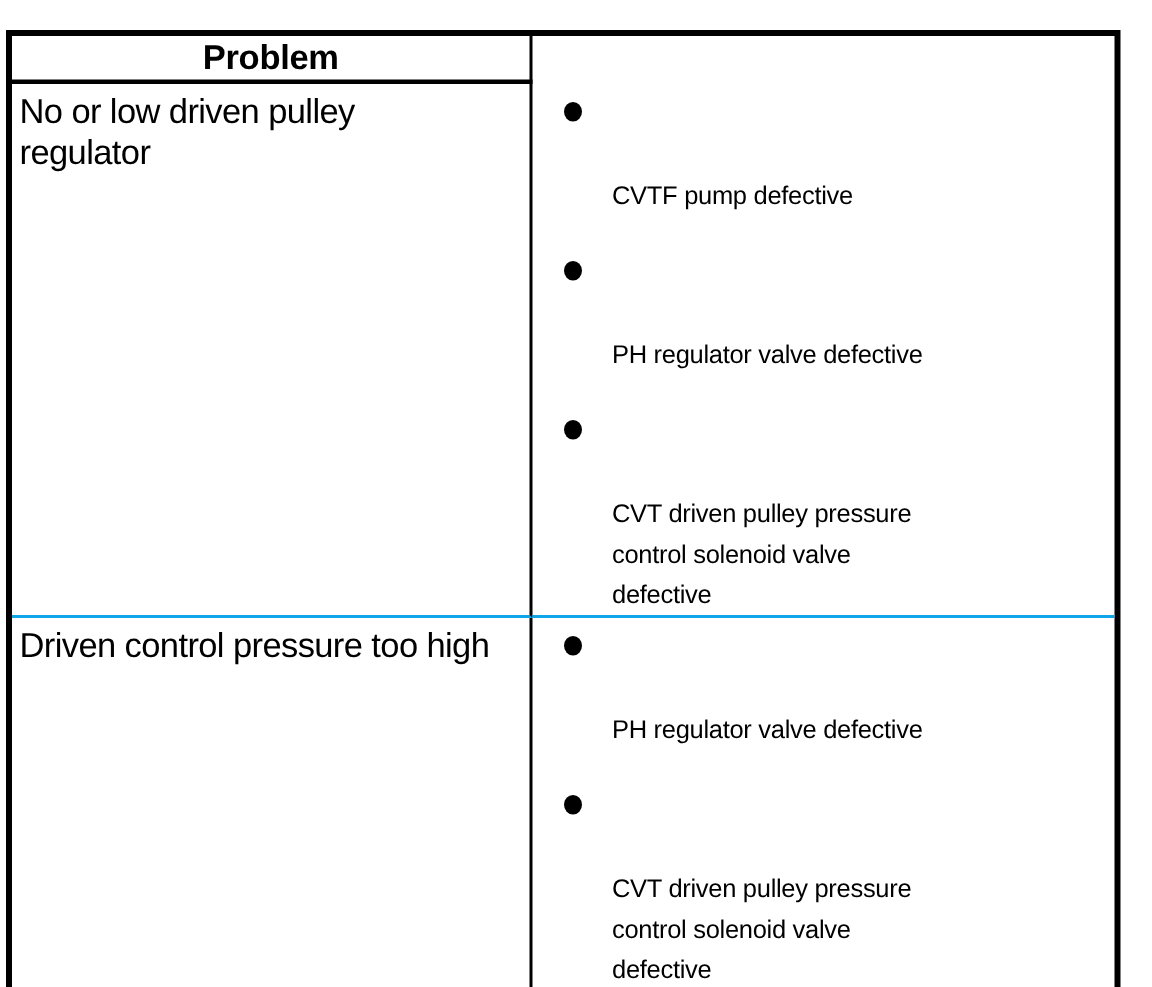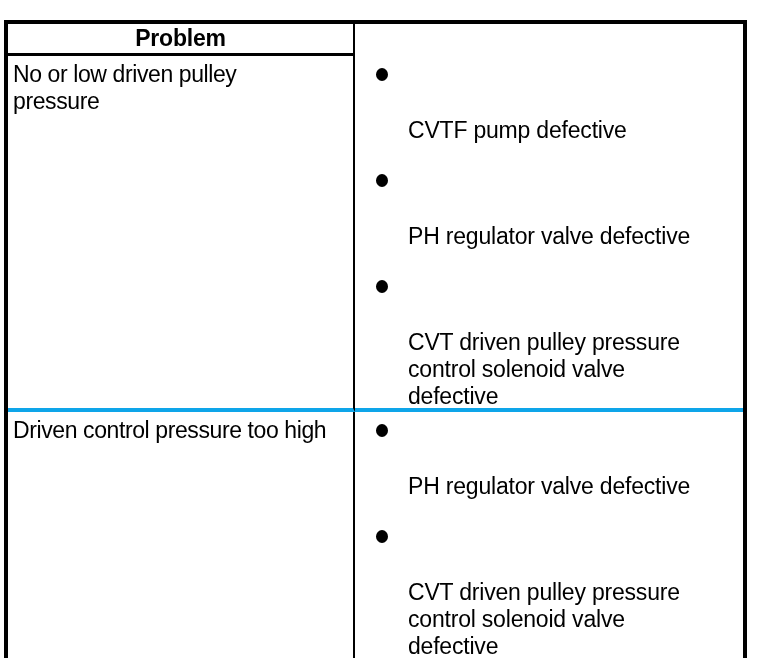--- a/index.html
+++ b/index.html
@@ -22,21 +22,21 @@
   .tr-row1   { height: 356px; }
   .tr-row2   { height: 250px; }
   .td { overflow: hidden; }
   .td-problem {
     width: 347px;
     flex: 0 0 347px;
     border-right: 2px solid #000000;
   }
   .td-causes { flex: 1 1 auto; }
   .tr-head .td { border-bottom: 3px solid #000000; }
-  .tr-row1 .td { border-bottom: 4px solid #0ea5e9; }
+  .tr-row1 .td { border-bottom: 2px solid #0ea5e9; }
   .th {
     font-size: 23px;
     font-weight: bold;
     line-height: 29px;
     text-align: center;
     letter-spacing: -0.2px;
   }
   .problem-text {
     padding: 5px 2px 0 5px;
     font-size: 23px;
@@ -47,40 +47,40 @@
   .cause-cell { padding-top: 12px; }
   .bullet {
     display: block;
     width: 12px; height: 13px;
     border-radius: 50%;
     background: #000000;
     margin-left: 21px;
   }
   .cause-lines {
     margin: 36px 8px 30px 53px;
-    font-size: 23px;
+    font-size: 17px;
     line-height: 27px;
     letter-spacing: -0.2px;
   }
   .cause-lines .line { white-space: nowrap; }
 </style>
 </head>
 <body>
 
 <div class="tbl">
 
   <div class="tr tr-head">
     <div class="td td-problem th">Problem</div>
   </div>
 
   <div class="tr tr-row1">
     <div class="td td-problem">
       <div class="problem-text">
         <div class="line">No or low driven pulley</div>
-        <div class="line">pressure</div>
+        <div class="line">regulator</div>
       </div>
     </div>
     <div class="td td-causes cause-cell">
 
       <div>
         <span class="bullet"></span>
         <div class="cause-lines">
           <div class="line">CVTF pump defective</div>
         </div>
       </div>

